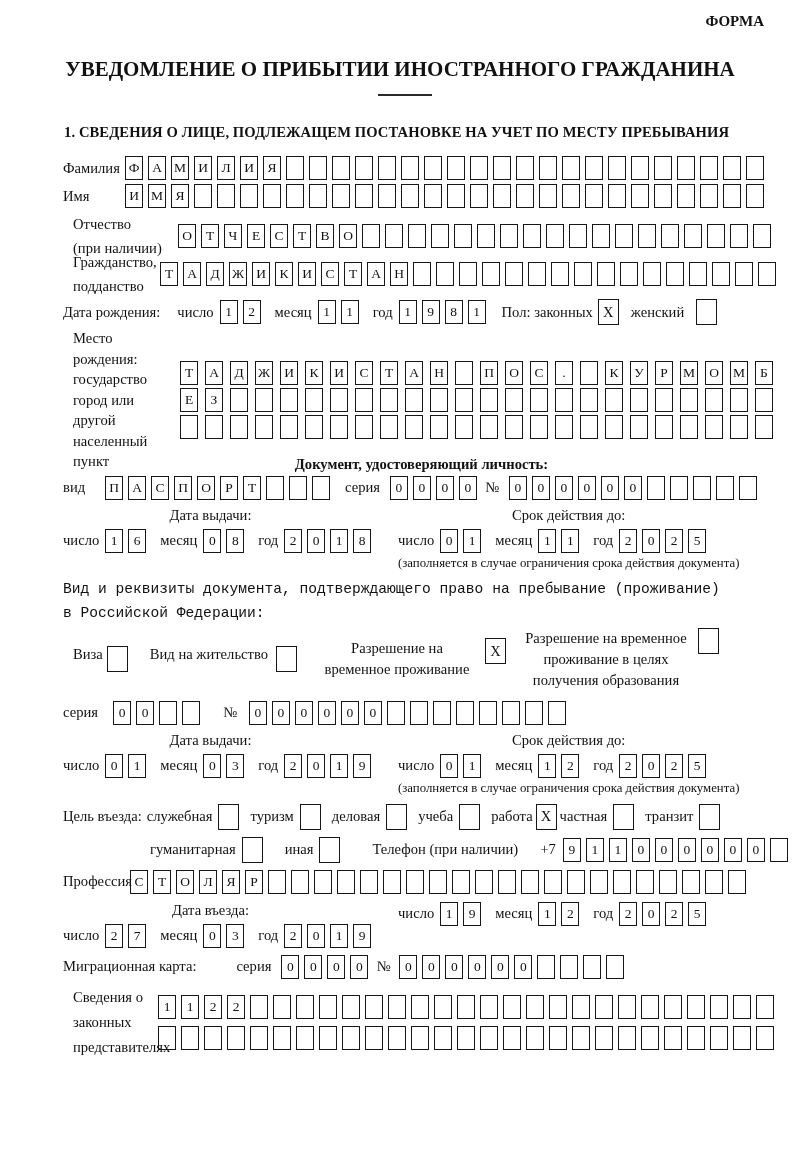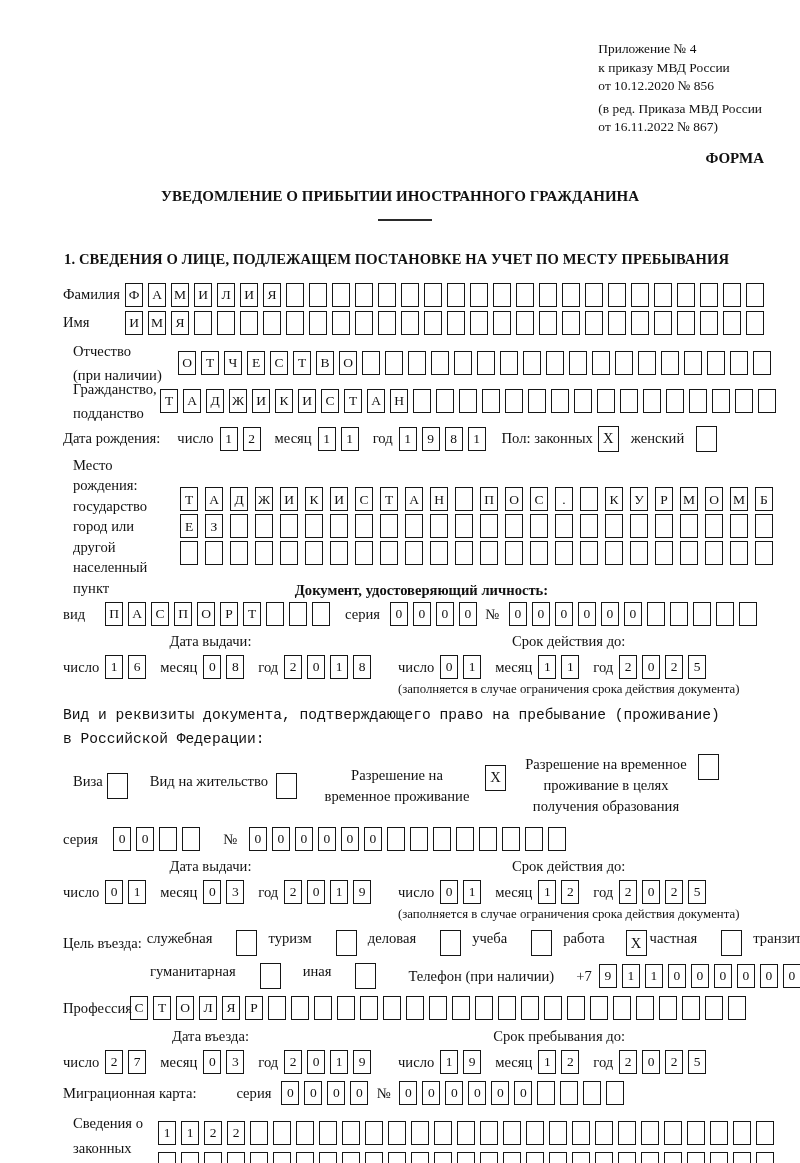--- a/index.html
+++ b/index.html
@@ -7,21 +7,21 @@
     position:relative; width:800px; height:1163px; overflow:hidden;
     background:#fff; color:#111;
     font-family:"Liberation Serif", "DejaVu Serif", serif;
     font-size:14.6px;
   }
   
   .hdr-wrap { display:flex; justify-content:flex-end; padding:40px 38px 0 0; }
   .hdr { font-size:13.4px; line-height:18.5px; text-align:left; }
   .hdr .grp2 { margin-top:4px; }
   .forma { text-align:right; padding-right:36px; font-weight:bold; font-size:15px; margin-top:13px; }
-  .title { text-align:center; font-weight:bold; font-size:15px; line-height:20px; margin-top:19px; }
+  .title { text-align:center; font-weight:bold; font-size:21px; line-height:20px; margin-top:29px; }
   .blank { display:inline-block; width:54px; border-bottom:2.2px solid #2a2a2a; height:2px; margin-left:10px; }
   .sec-heading { font-weight:bold; font-size:14.6px; margin:25px 0 0 64px; letter-spacing:0.1px; }
   
   .bod { padding:13px 20px 0 63px; }
   .row { display:flex; align-items:center; }
   .row-top { display:flex; align-items:center;margin-left:10px; }
   .boxes { display:flex; flex-wrap:nowrap; }
   .bx {
     box-sizing:border-box; flex:0 0 auto;
     width:18px; height:24px; margin-right:5px;
@@ -40,37 +40,28 @@
   .lbl2 { line-height:24px; }
   .dg { display:flex; align-items:center; }
   .dg .lbl { margin-right:6px; }
   .dg .boxes { margin-right:9px; }
   .dates-pair { display:flex; align-items:flex-start; }
   .date-head { text-align:center; margin-bottom:5px; }
   .note { font-size:12.8px; }
   .opt { display:flex; align-items:flex-start; }
   .opt .cb { margin-left:8px; }
   .optlbl-c { text-align:center; line-height:21px; }
-  .pair { display:flex; align-items:flex-start;gap:18px; }
+  .pair { display:flex; align-items:center; }
   .pair .cb { margin-left:6px; }
 </style>
 </head>
 <body>
 
 <div class="page">
 
-  <div class="hdr-wrap">
-    <div class="hdr">
-      <div>Приложение № 4</div>
-      <div>к приказу МВД России</div>
-      <div>от 10.12.2020 № 856</div>
-      <div class="grp2">(в ред. Приказа МВД России</div>
-      <div>от 16.11.2022 № 867)</div>
-    </div>
-  </div>
   <div class="forma">ФОРМА</div>
 
   <div class="title">
     <div>УВЕДОМЛЕНИЕ О ПРИБЫТИИ ИНОСТРАННОГО ГРАЖДАНИНА</div>
     <div>
       <span class="blank"></span>
     </div>
   </div>
 
   <div class="sec-heading">1. СВЕДЕНИЯ О ЛИЦЕ, ПОДЛЕЖАЩЕМ ПОСТАНОВКЕ НА УЧЕТ ПО МЕСТУ ПРЕБЫВАНИЯ</div>
@@ -625,21 +616,20 @@
           <span class="lbl">год</span>
           <span class="boxes">
               <span class="bx">2</span>
               <span class="bx">0</span>
               <span class="bx">1</span>
               <span class="bx">9</span>
             </span>
         </div>
       </div>
       <div style="margin-left:40px;">
-        <div class="date-head">Срок пребывания до:</div>
         <div class="dg">
           <span class="lbl">число</span>
           <span class="boxes">
               <span class="bx">1</span>
               <span class="bx">9</span>
             </span>
           <span class="lbl">месяц</span>
           <span class="boxes">
               <span class="bx">1</span>
               <span class="bx">2</span>

